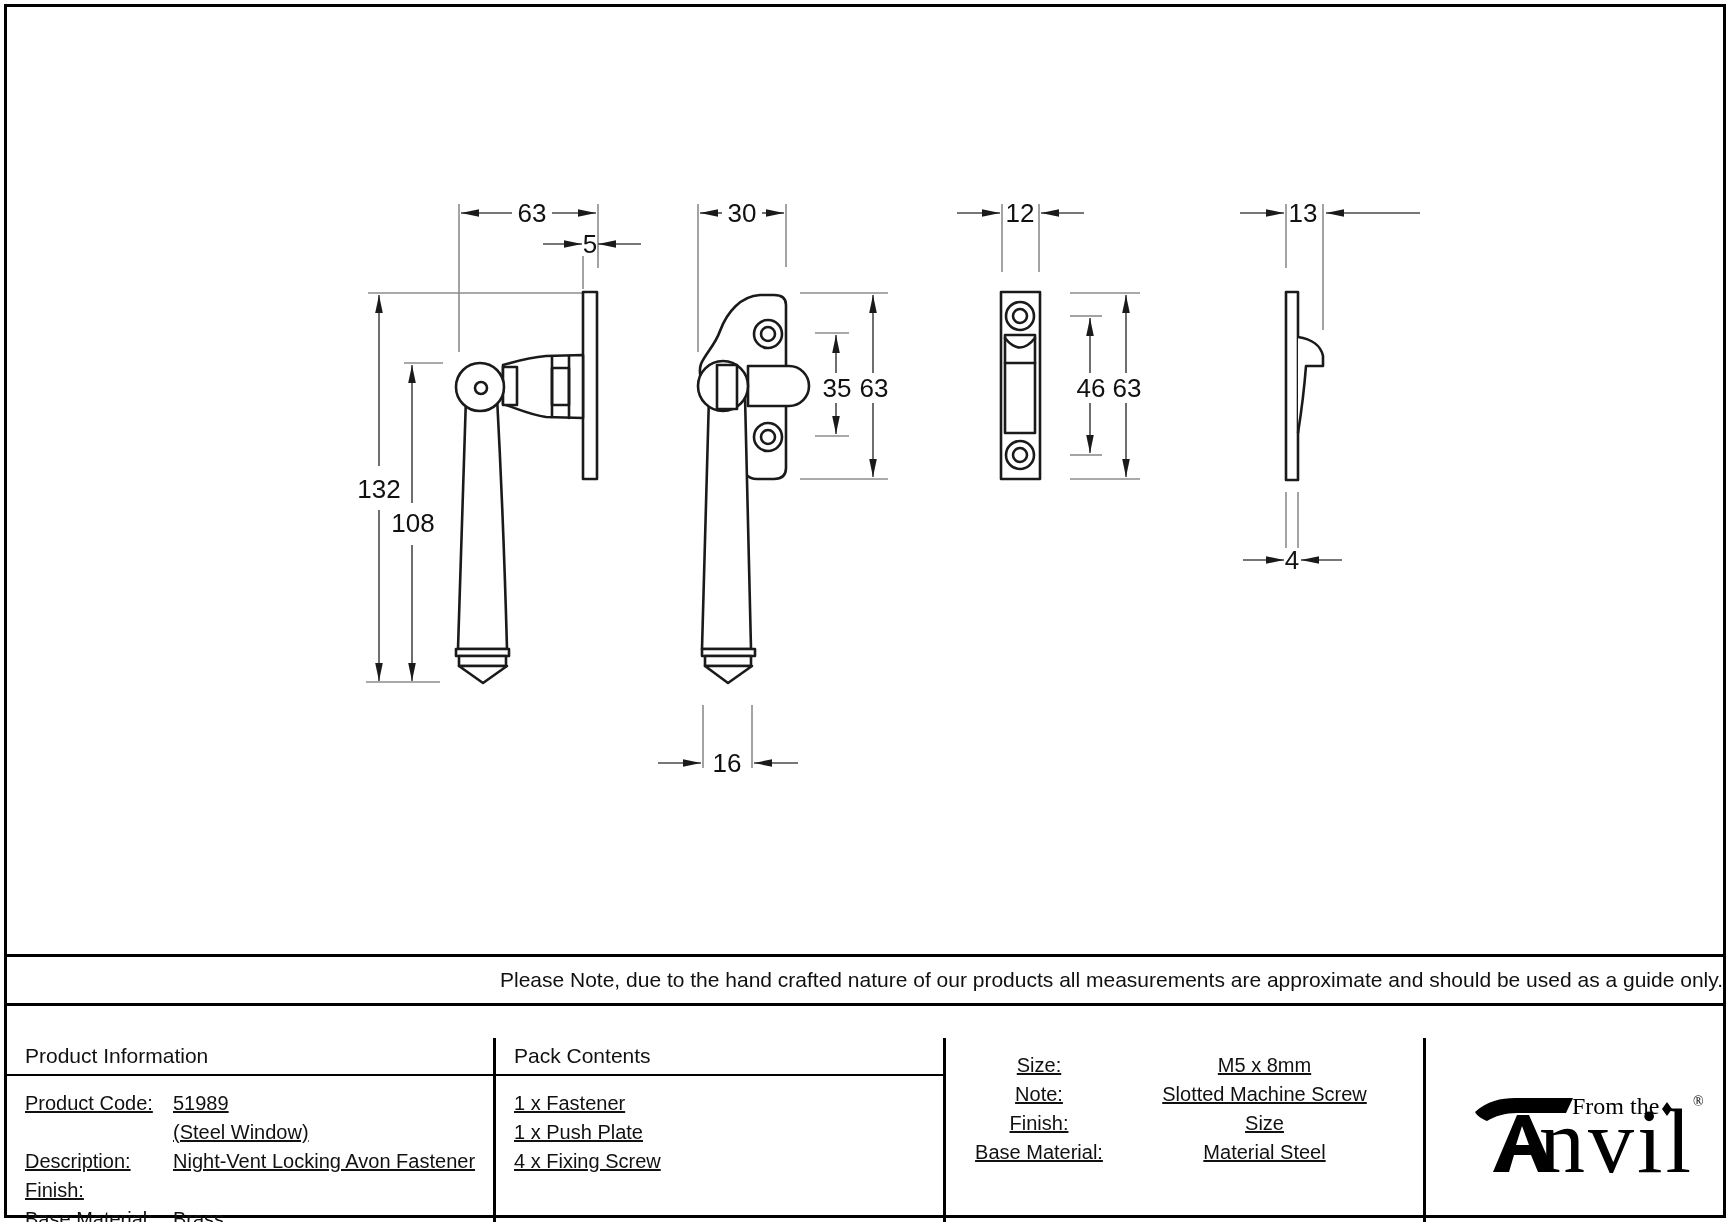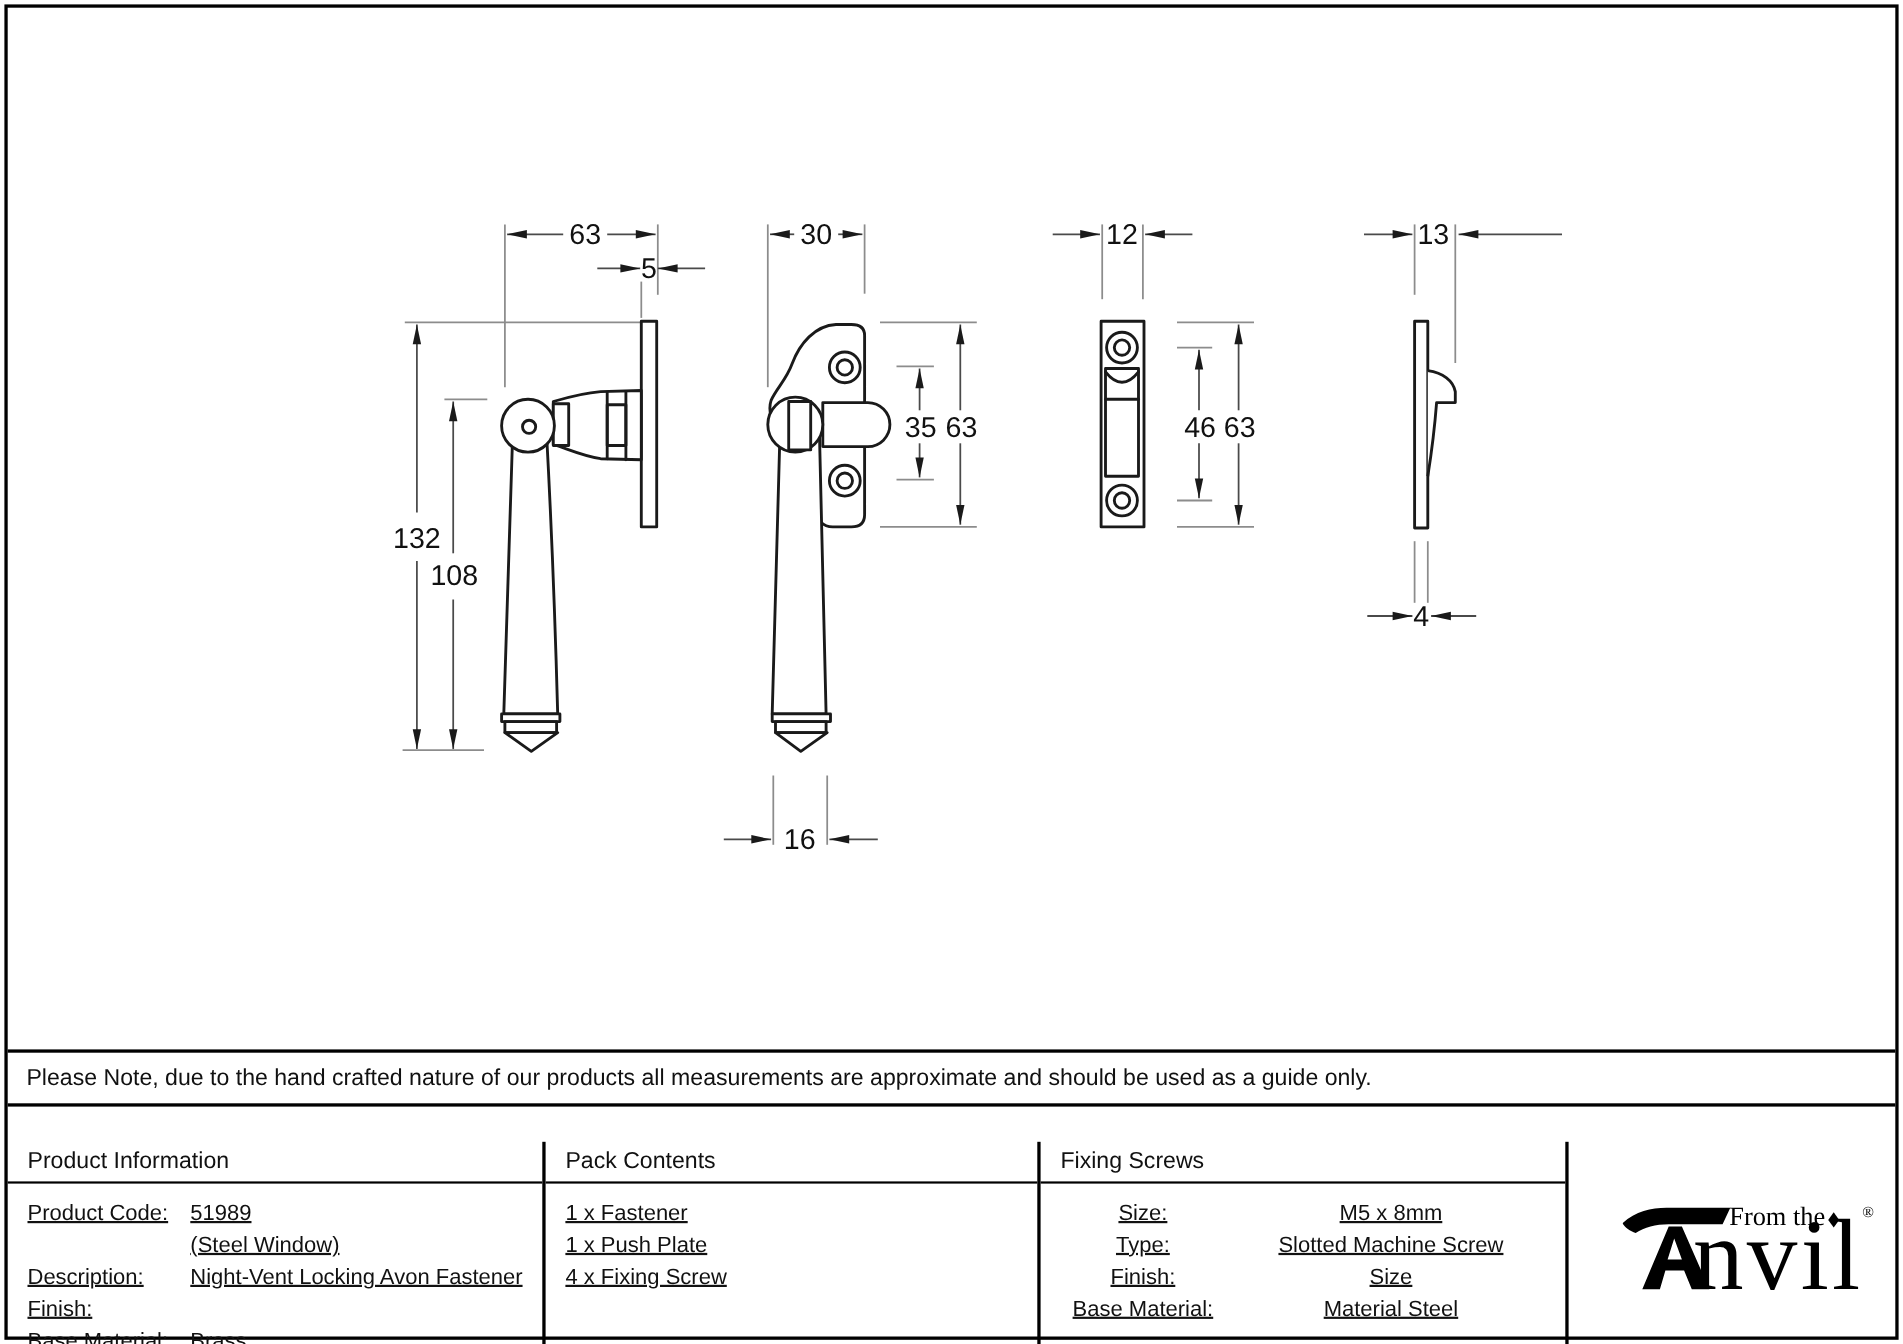--- a/index.html
+++ b/index.html
@@ -12,21 +12,21 @@
   .outl-n { fill:none; stroke:#1a1a1a; stroke-width:2.6; stroke-linejoin:round; stroke-linecap:round; }
   .ext { stroke:#8c8c8c; stroke-width:1.6; fill:none; }
   .dln { stroke:#4a4a4a; stroke-width:1.6; fill:none; }
   .dt  { font:26px "Liberation Sans", sans-serif; fill:#111; text-anchor:middle; }
 
   
   .page { position:absolute; inset:4px; border:3px solid #000; }
 
   .note-bar { position:absolute; left:0; right:0; top:947px; height:49px;
     border-top:3px solid #000; display:flex; align-items:center;
-    padding-left:17px; font-size:21px; }
+    padding-left:17px; font-size:21px;justify-content:flex-end; }
 
   .spec { position:absolute; left:0; right:0; top:996px; bottom:0;
     border-top:3px solid #000; display:grid;
     grid-template-columns:486px 450px 480px 1fr; }
   .col { border-left:3px solid #000; display:flex; flex-direction:column;margin-top:32px; }
   .col:first-child { border-left:none; }
   .col-header { height:38px; flex:0 0 38px; border-bottom:2px solid #000;
     display:flex; align-items:center; padding-left:18px; font-size:21px; }
   .col-body { padding:13px 8px 0 18px; font-size:20px; line-height:29px;text-decoration:underline; }
   .kv { display:grid; grid-template-columns:148px 1fr; }
@@ -215,28 +215,27 @@
     <div class="col">
       <div class="col-header">Pack Contents</div>
       <div class="col-body">
         <div>1 x Fastener</div>
         <div>1 x Push Plate</div>
         <div>4 x Fixing Screw</div>
       </div>
     </div>
 
     <div class="col col-fix">
-      <div class="col-header">Fixing Screws</div>
       <div class="col-body">
         <div class="kv">
           <span>Size:</span>
           <span>M5 x 8mm</span>
         </div>
         <div class="kv">
-          <span>Type:</span>
+          <span>Note:</span>
           <span>Slotted Machine Screw</span>
         </div>
         <div class="kv">
           <span>Finish:</span>
           <span>Size</span>
         </div>
         <div class="kv">
           <span>Base Material:</span>
           <span>Material Steel</span>
         </div>

